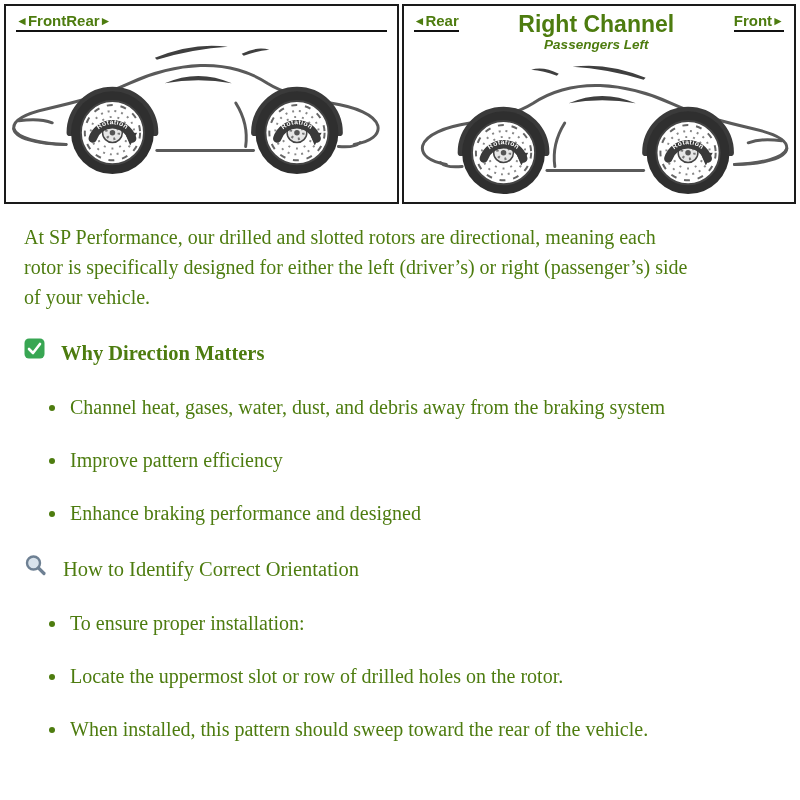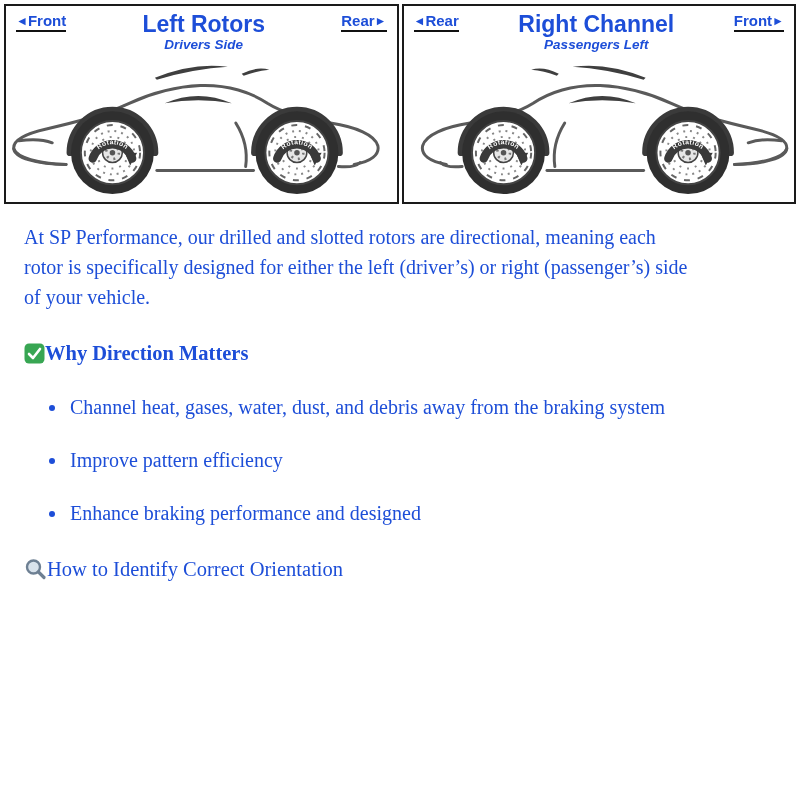--- a/index.html
+++ b/index.html
@@ -1,37 +1,37 @@
 <!DOCTYPE html>
 <html><head>
 <meta charset="utf-8">
 <style>
   html,body{margin:0;padding:0;background:#fff;}
-  .page{width:800px;height:800px;background:#fff;font-family:"Liberation Serif",serif;color:#1d4ed8;overflow:hidden;}
+  .page{width:800px;height:800px;background:#fff;font-family:"Liberation Serif",serif;color:#4d7c0f;overflow:hidden;}
 
   
   .diagram{display:flex;gap:3px;padding:4px 4px 0 4px;}
   .panel{flex:1;border:2px solid #1a1a1a;background:#fff;}
   .panel-header{display:grid;grid-template-columns:auto 1fr auto;align-items:start;padding:6px 10px 0 10px;font-family:"Liberation Sans",sans-serif;}
   .dir-label{font-weight:bold;font-size:15px;border-bottom:2.5px solid #111;padding-bottom:1px;white-space:nowrap;}
   .arr{font-size:12px;position:relative;top:-1px;}
   .panel-titles{text-align:center;line-height:1.05;}
   .panel-title{font-weight:bold;font-size:23px;}
   .panel-subtitle{font-weight:bold;font-style:italic;font-size:13.5px;margin-top:2px;}
   .car-svg{display:block;width:100%;height:148px;margin-top:2px;}
   .car-stroke path{stroke:#5a5a5a;stroke-width:3;fill:none;stroke-linecap:round;}
   .car-stroke path.fillshape{fill:#3f3f3f;stroke:none;}
   .car-stroke path.fender{stroke:#3a3a3a;stroke-width:7;}
   .rot-band{stroke:#3a3a3a;stroke-width:8.5;fill:none;stroke-linecap:round;}
   .rot-text{fill:#ffffff;font-family:"Liberation Sans",sans-serif;font-size:6.8px;font-weight:bold;letter-spacing:.4px;}
 
   
   .content{width:690px;padding-left:24px;font-size:20px;line-height:1.5;}
   .intro{margin:18px 0 18px 0;max-width:668px;}
-  .sec-heading{display:flex;align-items:center;gap:0;font-size:20.5px;font-weight:bold;margin:26px 0 0 0;}
+  .sec-heading{display:flex;align-items:flex-start;gap:16px;font-size:20.5px;font-weight:bold;margin:26px 0 0 0;}
   .sec-heading.regular{font-weight:normal;}
   .lead{margin:22px 0 4px 0;}
   ul.bullets{margin:10px 0 0 0;padding-left:44px;max-width:640px;}
   ul.bullets li{margin:23px 0;padding-left:2px;}
   .check-icon-svg,.mag-icon-svg{flex:0 0 auto;display:block;}
 </style>
 </head>
 <body>
 
 <div class="page">
@@ -53,24 +53,20 @@
         <path d="M 230 70 C 240 86 242 100 240 114"></path>
       </g>
     </defs>
   </svg>
 
   <div class="diagram">
 
     <div class="panel">
       <div class="panel-header">
         <span class="dir-label"><span class="arr">◄</span><span>Front</span></span>
-        <div class="panel-titles">
-          <div class="panel-title">Left Rotors</div>
-          <div class="panel-subtitle">Drivers Side</div>
-        </div>
         <span class="dir-label"><span>Rear</span><span class="arr">►</span></span>
       </div>
       <svg class="car-svg" viewBox="0 0 390 150">
         <use href="#carBody"></use>
 
         <g transform="translate(105 100)">
           <circle r="42" fill="#2f2f2f"></circle>
           <circle r="32" fill="#fff" stroke="#444" stroke-width="2"></circle>
           <circle r="28" fill="none" stroke="#666" stroke-width="2" stroke-dasharray="6 8"></circle>
           <circle r="22" fill="none" stroke="#888" stroke-width="2" stroke-dasharray="2 5"></circle>
@@ -162,15 +158,20 @@
     </ul>
 
     <div class="sec-heading regular">
       <svg class="mag-icon-svg" width="23" height="23" viewBox="0 0 23 23">
         <circle cx="9.5" cy="9" r="6.5" fill="#d9e3ec" stroke="#6e8093" stroke-width="2.4"></circle>
         <line x1="14.5" y1="14" x2="20" y2="19.5" stroke="#6e8093" stroke-width="3.2" stroke-linecap="round"></line>
       </svg>
       <span>How to Identify Correct Orientation</span>
     </div>
 
+    <ul class="bullets">
+      <li>To ensure proper installation:</li>
+      <li>Locate the uppermost slot or row of drilled holes on the rotor.</li>
+      <li>When installed, this pattern should sweep toward the rear of the vehicle.</li>
+    </ul>
 
   </div>
 </div>
 
 </body></html>

